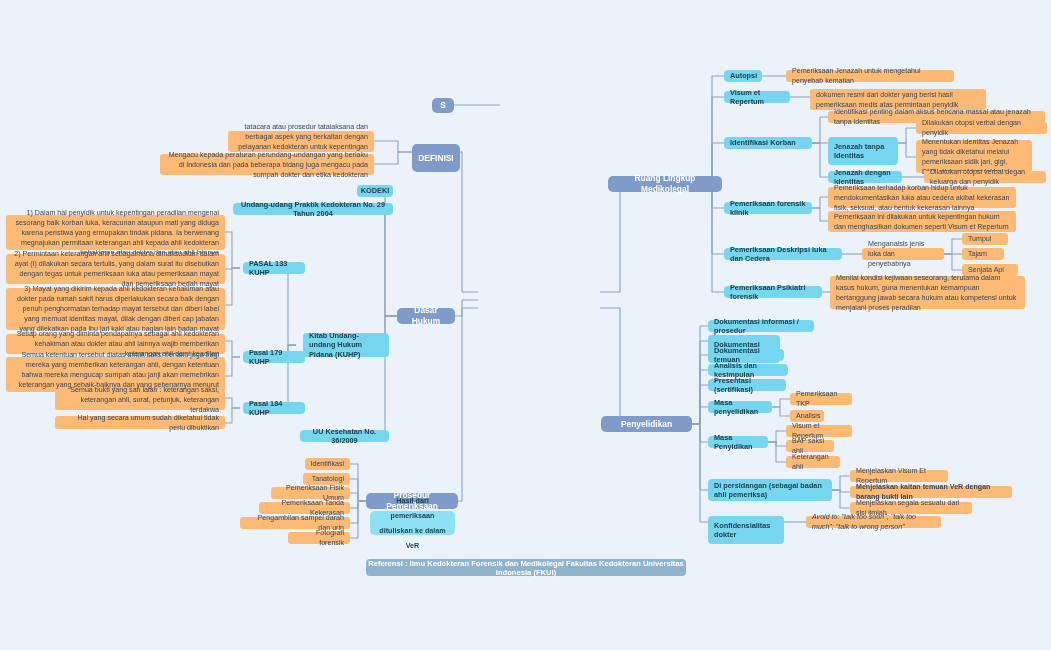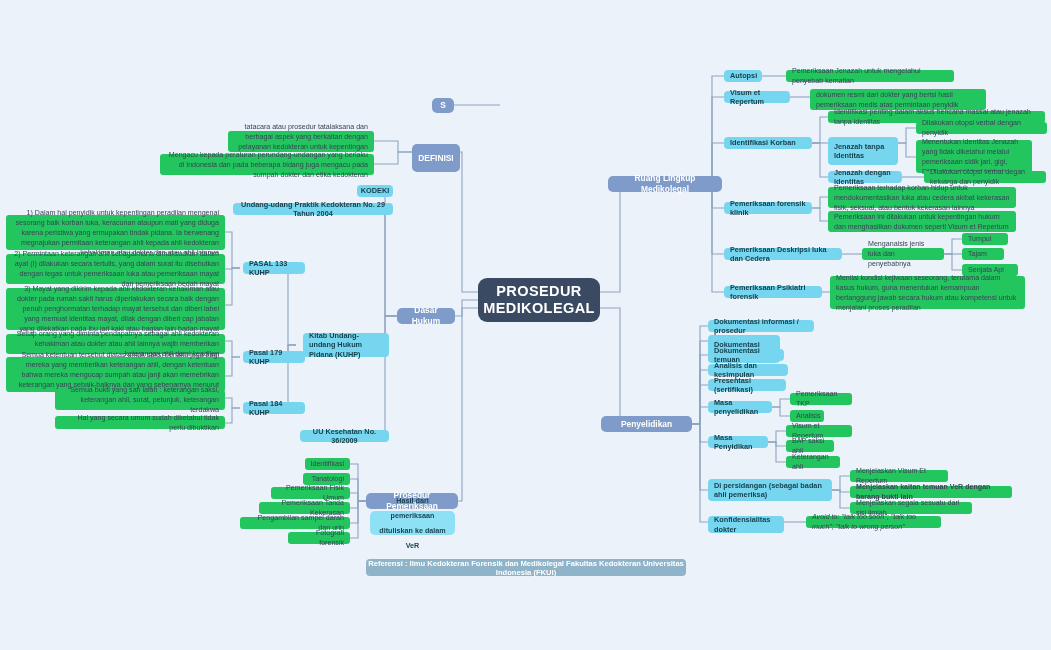--- a/index.html
+++ b/index.html
@@ -33,21 +33,21 @@
   }
   .cyan.center{justify-content:center;text-align:center;}
   
   .cyanlite{
     background:#8EE0F4;color:#1b4552;border-radius:5px;
     font-size:7.2px;line-height:15px;font-weight:bold;
     display:flex;align-items:center;justify-content:center;text-align:center;padding:4px 6px;
   }
   
   .pill{
-    background:#22c55e;color:#3A4455;border-radius:3px;
+    background:#fdba74;color:#3A4455;border-radius:3px;
     font-size:7.1px;line-height:10px;padding:3px 6px;
     display:flex;align-items:center;
   }
   .pill.r{justify-content:flex-end;text-align:right;}
   .pill.italic{font-style:italic;}
   
   .footer{
     background:#8FB4C9;color:#ffffff;border-radius:4px;
     font-size:7.6px;font-weight:bold;
     display:flex;align-items:center;justify-content:center;text-align:center;
@@ -137,24 +137,20 @@
     <path class="l" d="M772 407 H780 V416 H790"></path>
     <path class="l" d="M768 442 H776 V431 H786"></path>
     <path class="l" d="M768 442 H776 V446 H786"></path>
     <path class="l" d="M768 442 H776 V462 H786"></path>
     <path class="l" d="M832 490 H840 V476 H850"></path>
     <path class="l" d="M832 490 H840 V492 H850"></path>
     <path class="l" d="M832 490 H840 V508 H850"></path>
     <path class="l" d="M784 522 H806"></path>
   </svg>
 
-  <div class="node central" style="left:478px;top:278px;width:122px;height:44px;flex-direction:column;">
-    <div>PROSEDUR</div>
-    <div>MEDIKOLEGAL</div>
-  </div>
 
   <div class="node slate center" style="left:432px;top:98px;width:22px;height:15px;">S</div>
 
   <div class="node slate" style="left:412px;top:144px;width:48px;height:28px;">DEFINISI</div>
   <div class="node pill r" style="left:228px;top:131px;width:146px;height:21px;">tatacara atau prosedur tatalaksana dan berbagai aspek yang berkaitan dengan pelayanan kedokteran untuk kepentingan hukum</div>
   <div class="node pill r" style="left:160px;top:154px;width:214px;height:21px;">Mengacu kepada peraturan perundang-undangan yang berlaku di Indonesia dan pada beberapa bidang juga mengacu pada sumpah dokter dan etika kedokteran</div>
 
   <div class="node slate" style="left:397px;top:308px;width:58px;height:16px;">Dasar Hukum</div>
   <div class="node cyan center" style="left:357px;top:185px;width:36px;height:12px;">KODEKI</div>
   <div class="node cyan center" style="left:233px;top:203px;width:160px;height:12px;">Undang-udang Praktik Kedokteran No. 29 Tahun 2004</div>
@@ -227,18 +223,18 @@
   <div class="node cyan" style="left:708px;top:436px;width:60px;height:12px;">Masa Penyidikan</div>
   <div class="node pill" style="left:786px;top:425px;width:66px;height:12px;">Visum et Repertum</div>
   <div class="node pill" style="left:786px;top:440px;width:48px;height:12px;">BAP saksi ahli</div>
   <div class="node pill" style="left:786px;top:456px;width:54px;height:12px;">Keterangan ahli</div>
 
   <div class="node cyan" style="left:708px;top:479px;width:124px;height:22px;">Di persidangan (sebagai badan ahli pemeriksa)</div>
   <div class="node pill" style="left:850px;top:470px;width:98px;height:12px;">Menjelaskan Visum Et Repertum</div>
   <div class="node pill" style="left:850px;top:486px;width:162px;height:12px;font-weight:bold;">Menjelaskan kaitan temuan VeR dengan barang bukti lain</div>
   <div class="node pill" style="left:850px;top:502px;width:122px;height:12px;">Menjelaskan segala sesuatu dari sisi ilmiah</div>
 
-  <div class="node cyan" style="left:708px;top:516px;width:76px;height:17px;">Konfidensialitas dokter</div>
+  <div class="node cyan" style="left:708px;top:516px;width:76px;height:28px;">Konfidensialitas dokter</div>
   <div class="node pill italic" style="left:806px;top:516px;width:135px;height:12px;">Avoid to: "talk too soon"; "talk too much"; "talk to wrong person"</div>
 
   <div class="node footer" style="left:366px;top:559px;width:320px;height:17px;">Referensi : Ilmu Kedokteran Forensik dan Medikolegal Fakultas Kedokteran Universitas Indonesia (FKUI)</div>
 
 </div>
 
 </body></html>

